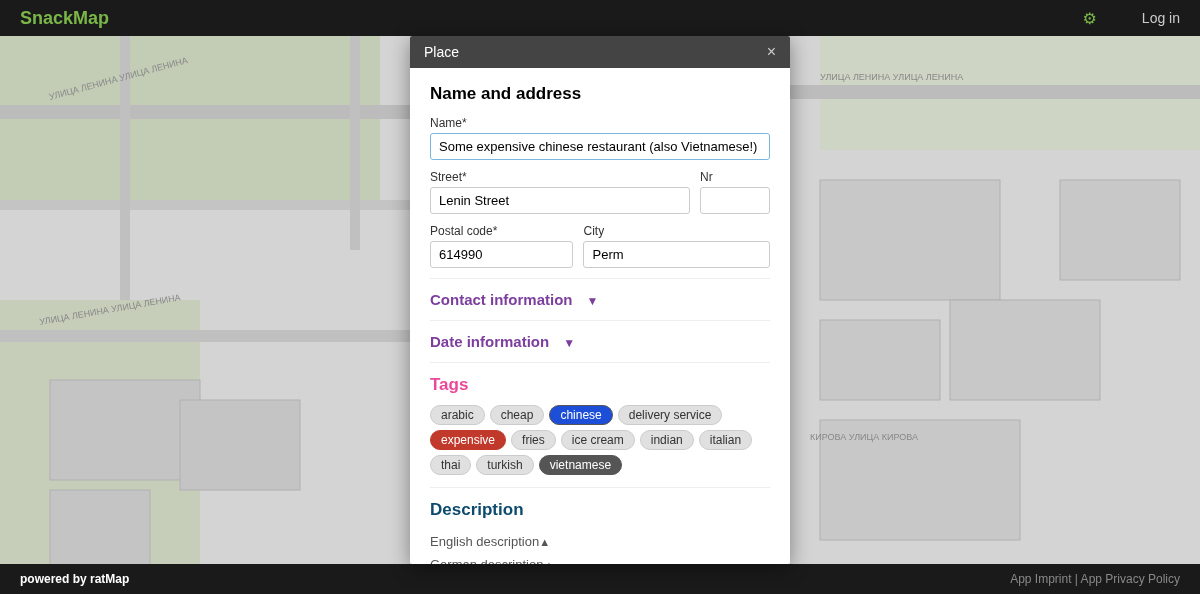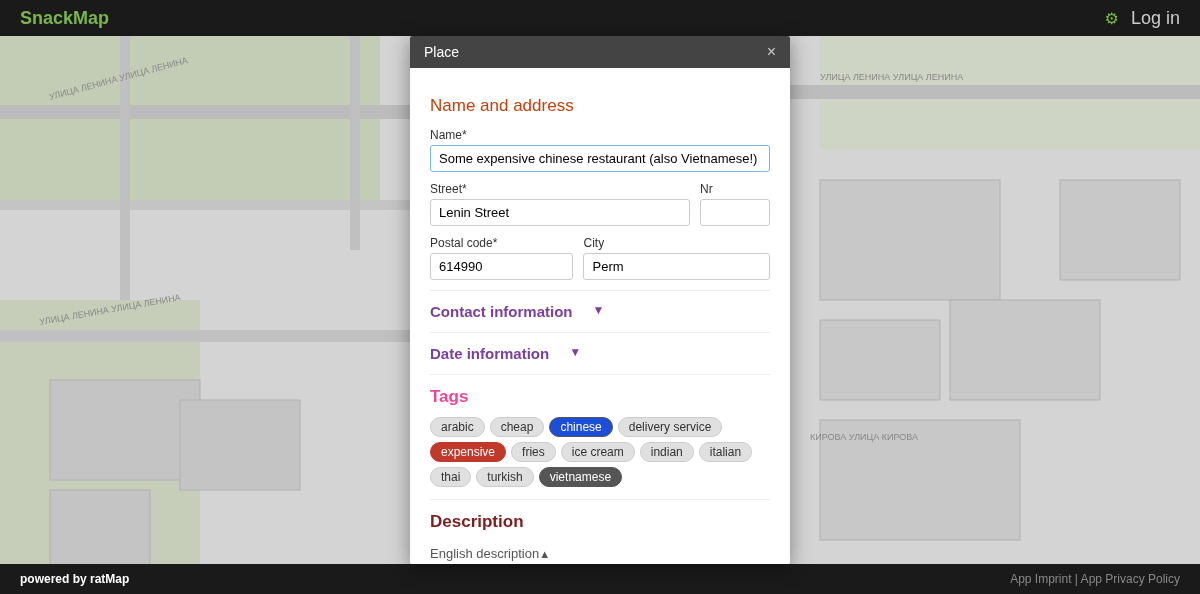--- a/index.html
+++ b/index.html
@@ -38,22 +38,23 @@
       display: flex;
       align-items: center;
       gap: 12px;
     }
     .navbar-gear {
       color: #7ab648;
       font-size: 16px;
     }
     .navbar-login {
       color: #cccccc;
-      font-size: 18px;
+      font-size: 14px;
       cursor: pointer;
+      margin-left: 33px;
     }
 
     
     .bottom-bar {
       position: absolute;
       bottom: 0; left: 0; right: 0;
       height: 30px;
       background-color: #1a1a1a;
       display: flex;
       align-items: center;
@@ -115,25 +116,24 @@
       font-size: 16px;
       line-height: 1;
     }
 
     .modal-body {
       padding: 16px 20px 20px;
     }
 
     
     .section-heading {
-      color: #c2410c;
+      color: #000000;
       font-size: 17px;
-      font-weight: normal;
+      font-weight: bold;
       margin-bottom: 12px;
-      margin-top: 12px;
     }
 
     
     .form-group {
       margin-bottom: 10px;
     }
     .form-label {
       display: block;
       font-size: 12px;
       color: #333;
@@ -176,22 +176,22 @@
     .collapsible-section {
       border-top: 1px solid #eee;
       padding: 12px 0;
       cursor: pointer;
     }
     .collapsible-header {
       color: #7c3f9e;
       font-size: 15px;
       font-weight: bold;
       display: flex;
-      align-items: flex-start;
-      gap: 20px;
+      align-items: flex-end;
+      gap: 14px;
     }
     .collapsible-arrow {
       font-size: 12px;
       color: #7c3f9e;
     }
 
     
     .tags-section {
       border-top: 1px solid #eee;
       padding: 12px 0;
@@ -234,21 +234,21 @@
       color: #fff;
       border: 1px solid #555;
     }
 
     
     .description-section {
       border-top: 1px solid #eee;
       padding: 12px 0;
     }
     .description-heading {
-      color: #7f1d1d;
+      color: #0c4a6e;
       font-size: 17px;
       font-weight: bold;
       margin-bottom: 10px;
     }
     .desc-item {
       color: #555;
       font-size: 13px;
       padding: 4px 0;
       cursor: pointer;
       display: flex;

